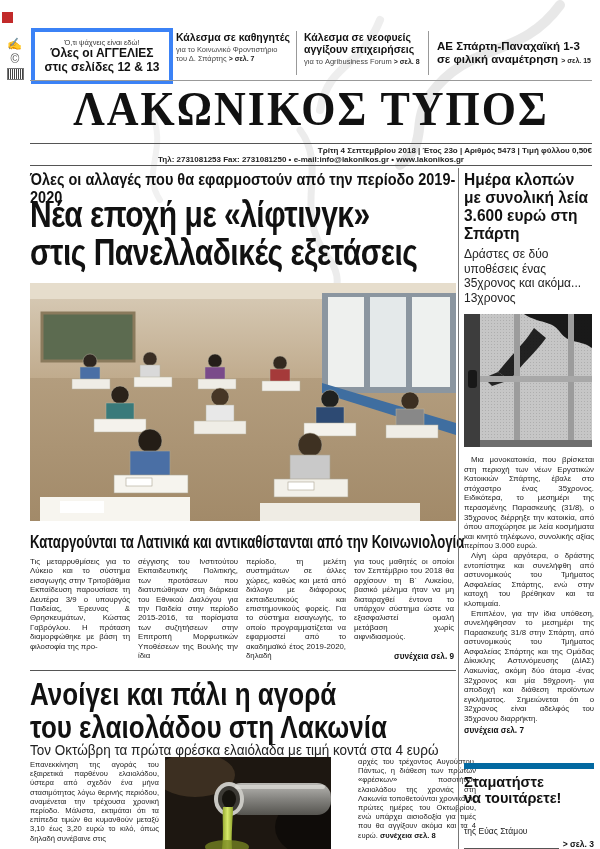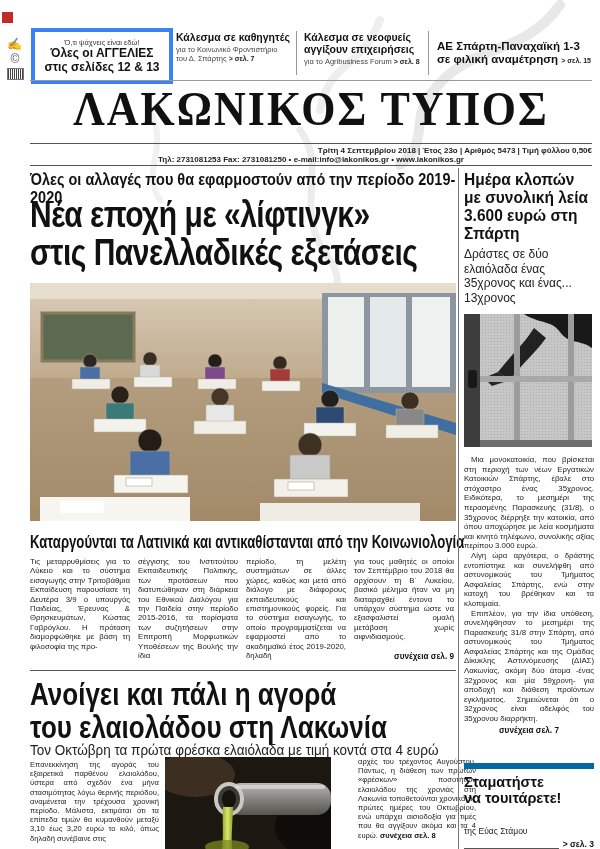--- a/index.html
+++ b/index.html
@@ -75,21 +75,21 @@
   
   .side-divider{left:458px;top:168px;height:681px;background:#777;}
   .sidebar{position:absolute;left:464px;top:170px;width:130px;height:679px;
            display:flex;flex-direction:column;}
   .side-title{font-size:15.5px;font-weight:bold;line-height:1.12;transform:scaleY(1.05);transform-origin:left top;}
   .side-sub{font-size:12px;line-height:1.2;color:#222;margin-top:8px;}
   .side-photo{width:128px;height:133px;margin-top:9px;background:#bbb;}
   .side-body{margin-top:8px;max-height:308px;overflow:hidden;font-size:7.8px;line-height:9.6px;
              text-align:justify;color:#222;}
   .side-body p{margin:0;text-indent:7px;}
-  .side-cont{text-align:center;font-size:8.2px;font-weight:bold;margin-top:2px;}
+  .side-cont{text-align:left;font-size:8.2px;font-weight:bold;margin-top:2px;}
   .opinion{margin-top:auto;border-top:6px solid #0369a1;padding-top:6px;}
   .op-title{font-size:14.5px;font-weight:bold;line-height:1.1;}
   .op-author{font-size:8.5px;color:#222;margin-top:19px;}
   .op-row{display:flex;align-items:flex-end;gap:4px;margin-top:3px;}
   .op-line{flex:1;border-bottom:1px solid #555;height:6px;}
   .op-page{font-size:8.5px;font-weight:bold;}
 </style>
 </head>
 <body>
 
@@ -272,21 +272,21 @@
     </svg>
   </div>
 
   <div class="olive-col right">
     <span>αρχές του τρέχοντος Αυγούστου. Πάντως, η διάθεση των πρώτων «φρέσκων» ποσοτήτων ελαιολάδου της χρονιάς στη Λακωνία τοποθετούνται χρονικά τις πρώτες ημέρες του Οκτωβρίου, ενώ υπάρχει αισιοδοξία για τιμές που θα αγγίξουν ακόμα και τα 4 ευρώ. </span><span class="continued">συνέχεια σελ. 8</span>
   </div>
 
   <div class="rule-v side-divider"></div>
   <div class="sidebar">
     <div class="side-title">Ημέρα κλοπών με συνολική λεία 3.600 ευρώ στη Σπάρτη</div>
-    <div class="side-sub">Δράστες σε δύο ελαιόλαδα ένας 35χρονος και ένας... 13χρονος</div>
+    <div class="side-sub">Δράστες σε δύο υποθέσεις ένας 35χρονος και ακόμα... 13χρονος</div>
 
     <div class="side-photo">
       <svg width="128" height="133" viewBox="0 0 128 133">
         <defs>
           <pattern id="glass" width="3" height="3" patternUnits="userSpaceOnUse">
             <rect width="3" height="3" fill="#c6c6c6"></rect>
             <rect width="1" height="1" fill="#aeaeae"></rect>
           </pattern>
         </defs>
         <rect width="128" height="133" fill="url(#glass)"></rect>

